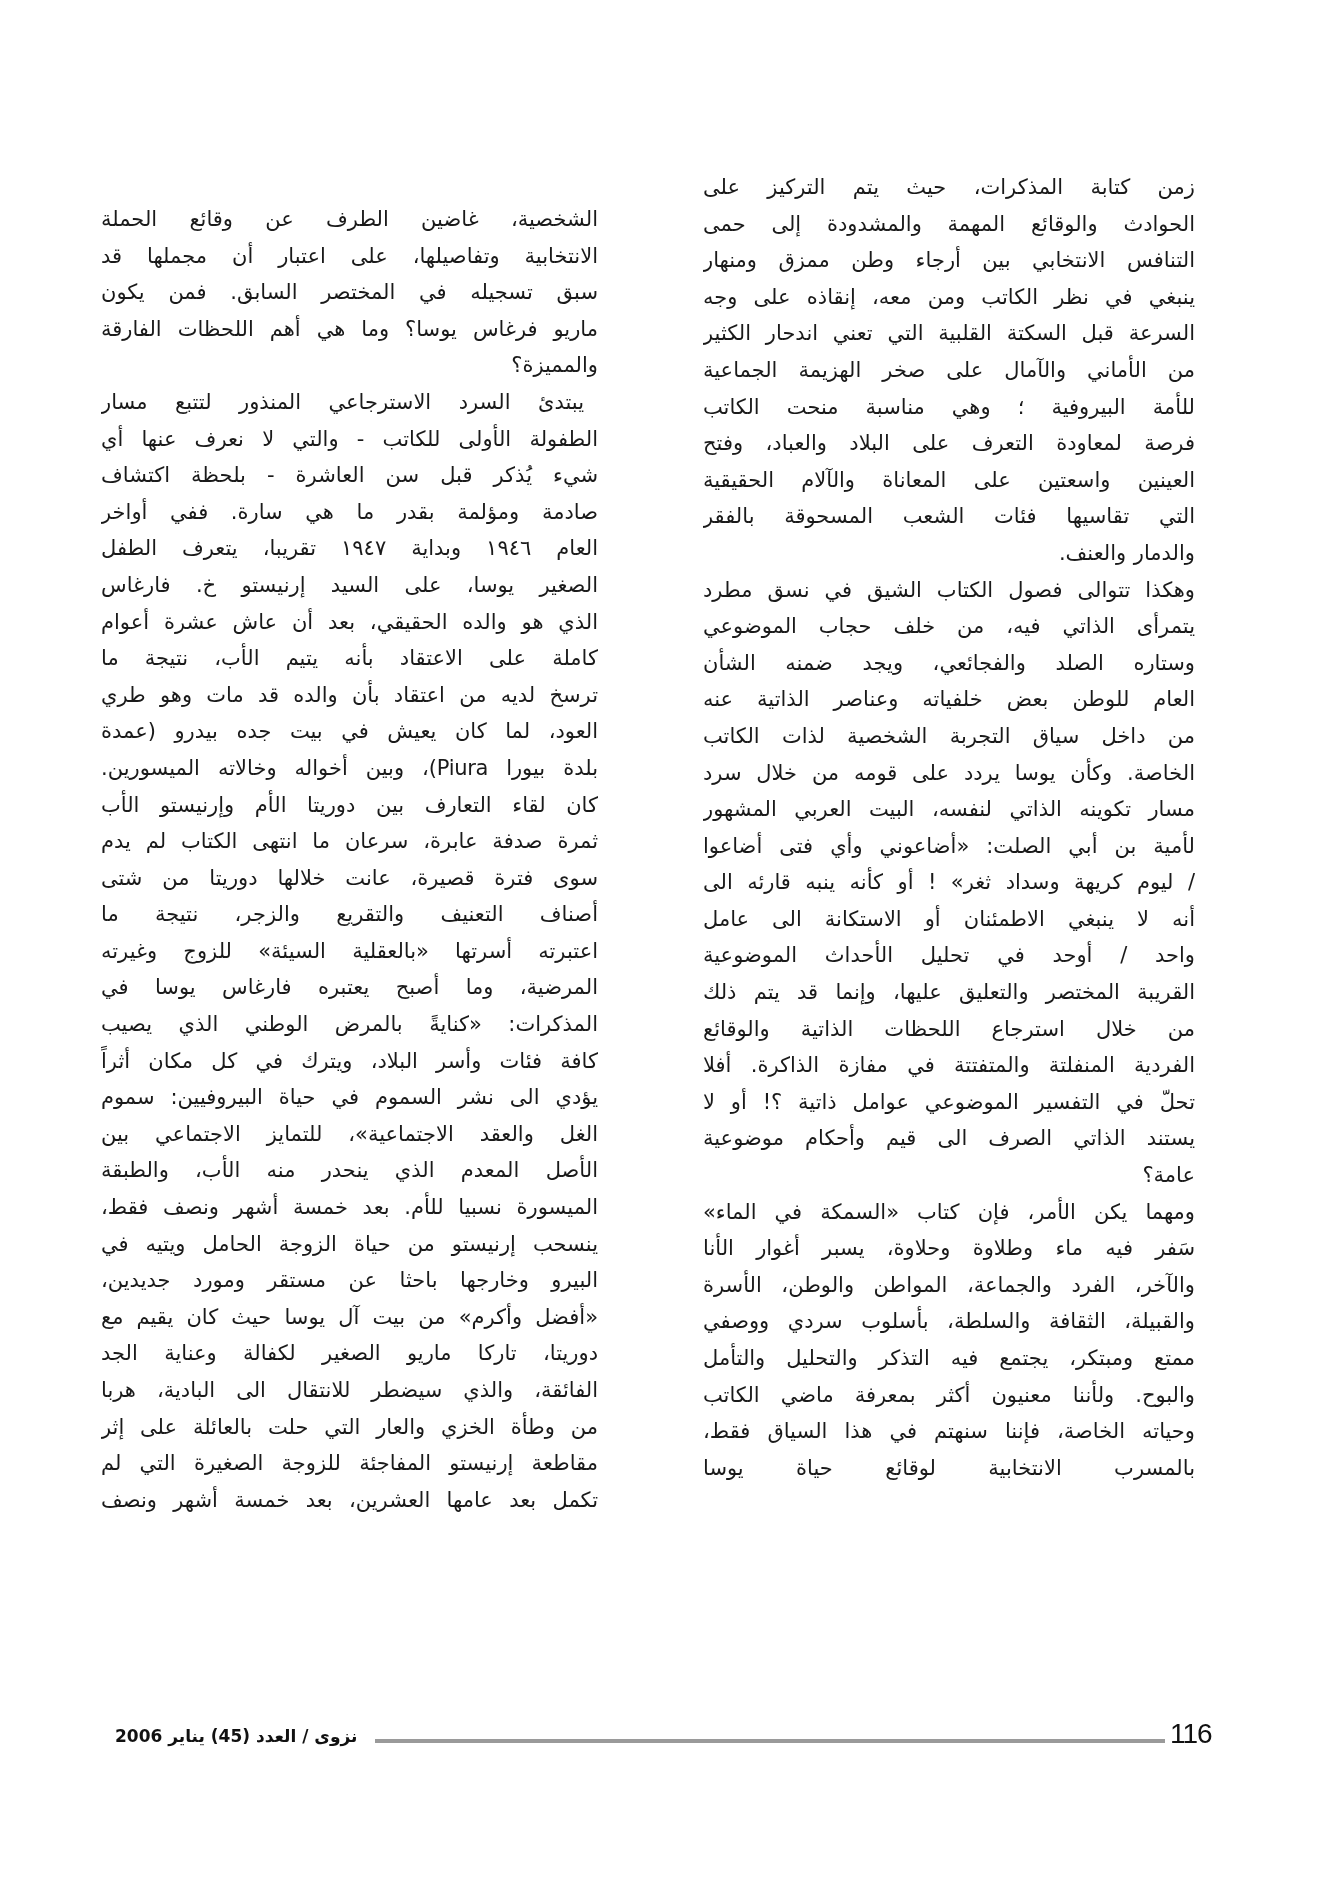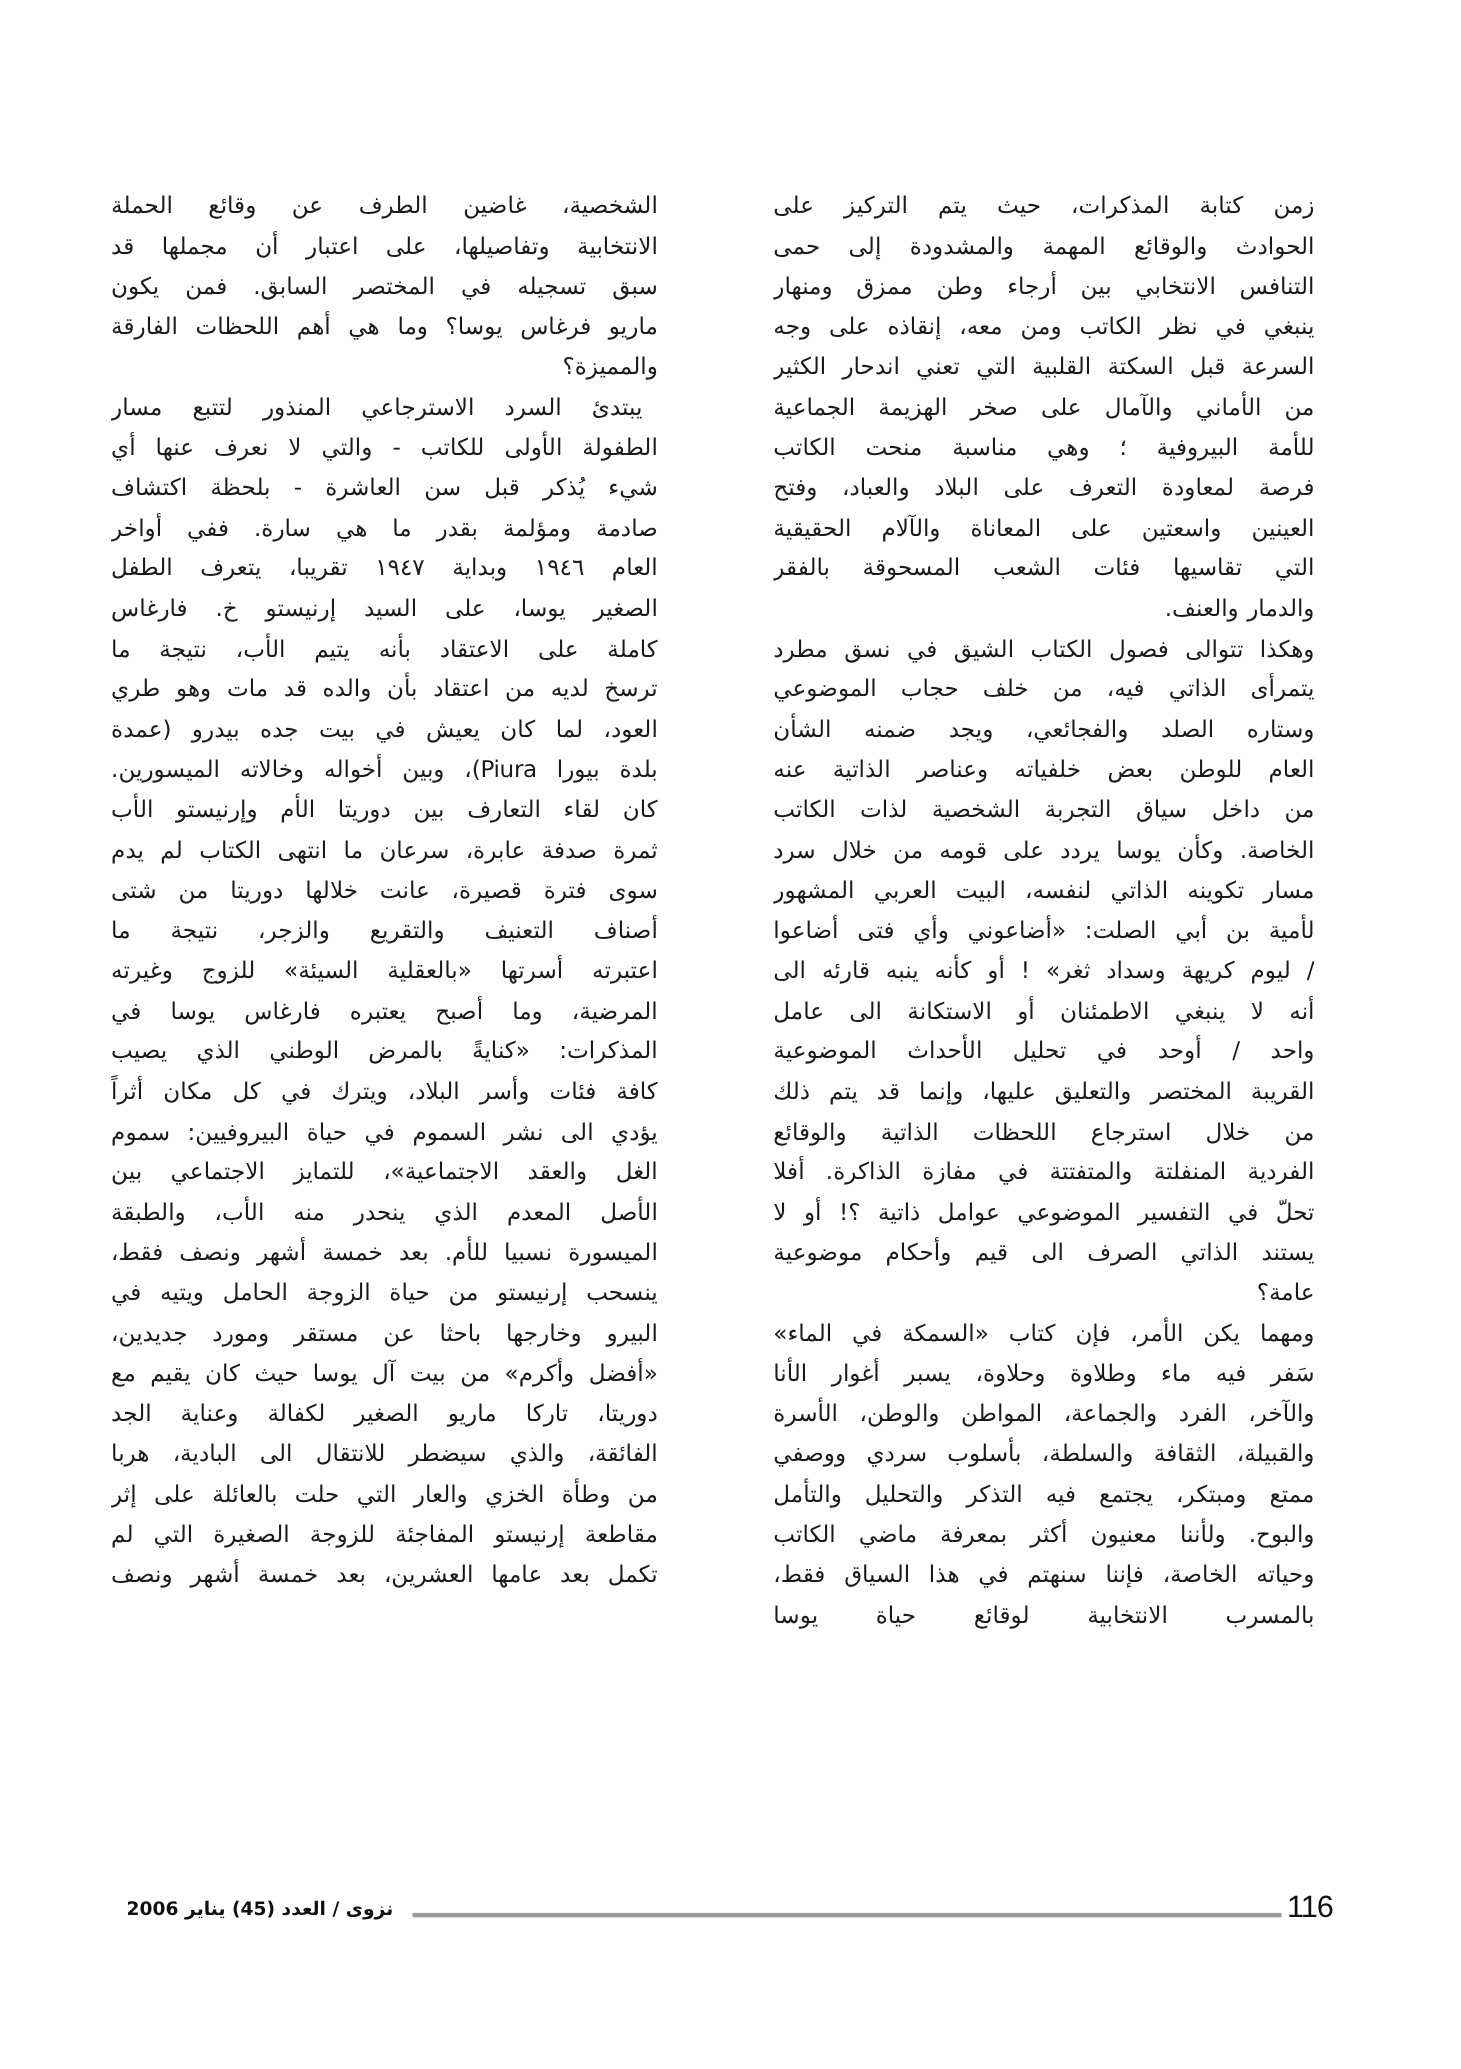--- a/index.html
+++ b/index.html
@@ -1,21 +1,21 @@
 <!DOCTYPE html>
 <html><head>
 <meta charset="utf-8">
 <style>
   html, body { margin: 0; padding: 0; background: #ffffff; }
   body { width: 1328px; height: 1881px; position: relative; overflow: hidden;
          font-family: "DejaVu Sans", sans-serif; color: #1a1a1a; }
   .page { position: absolute; inset: 0; }
   .column { position: absolute; top: 169px; direction: rtl; }
   .col-right { left: 703px; width: 492px; }
-  .col-left { left: 101px; width: 497px; }
+  .col-left { left: 101px; width: 497px; margin-top: 32px; }
   .line {
     display: block; height: 36.6px; line-height: 36.6px;
     font-size: 21px; white-space: nowrap; overflow: hidden;
     text-align: justify; text-align-last: justify;
     letter-spacing: -0.3px; word-spacing: 1px;
   }
   .line.last { text-align-last: right; }
   .line.indent { padding-right: 14px; }
   .footer { position: absolute; left: 0; top: 1718px; width: 1104px; height: 40px; }
   .footer-issue { position: absolute; left: 115px; top: 8px; direction: rtl;
@@ -72,20 +72,21 @@
       <span class="line">الانتخابية وتفاصيلها، على اعتبار أن مجملها قد</span>
       <span class="line">سبق تسجيله في المختصر السابق. فمن يكون</span>
       <span class="line">ماريو فرغاس يوسا؟ وما هي أهم اللحظات الفارقة</span>
       <span class="line last">والمميزة؟</span>
       <span class="line indent">يبتدئ السرد الاسترجاعي المنذور لتتبع مسار</span>
       <span class="line">الطفولة الأولى للكاتب - والتي لا نعرف عنها أي</span>
       <span class="line">شيء يُذكر قبل سن العاشرة - بلحظة اكتشاف</span>
       <span class="line">صادمة ومؤلمة بقدر ما هي سارة. ففي أواخر</span>
       <span class="line">العام ١٩٤٦ وبداية ١٩٤٧ تقريبا، يتعرف الطفل</span>
       <span class="line">الصغير يوسا، على السيد إرنيستو خ. فارغاس</span>
+      <span class="line">الذي هو والده الحقيقي، بعد أن عاش عشرة أعوام</span>
       <span class="line">كاملة على الاعتقاد بأنه يتيم الأب، نتيجة ما</span>
       <span class="line">ترسخ لديه من اعتقاد بأن والده قد مات وهو طري</span>
       <span class="line">العود، لما كان يعيش في بيت جده بيدرو (عمدة</span>
       <span class="line">بلدة بيورا Piura)، وبين أخواله وخالاته الميسورين.</span>
       <span class="line">كان لقاء التعارف بين دوريتا الأم وإرنيستو الأب</span>
       <span class="line">ثمرة صدفة عابرة، سرعان ما انتهى الكتاب لم يدم</span>
       <span class="line">سوى فترة قصيرة، عانت خلالها دوريتا من شتى</span>
       <span class="line">أصناف التعنيف والتقريع والزجر، نتيجة ما</span>
       <span class="line">اعتبرته أسرتها «بالعقلية السيئة» للزوج وغيرته</span>
       <span class="line">المرضية، وما أصبح يعتبره فارغاس يوسا في</span>

